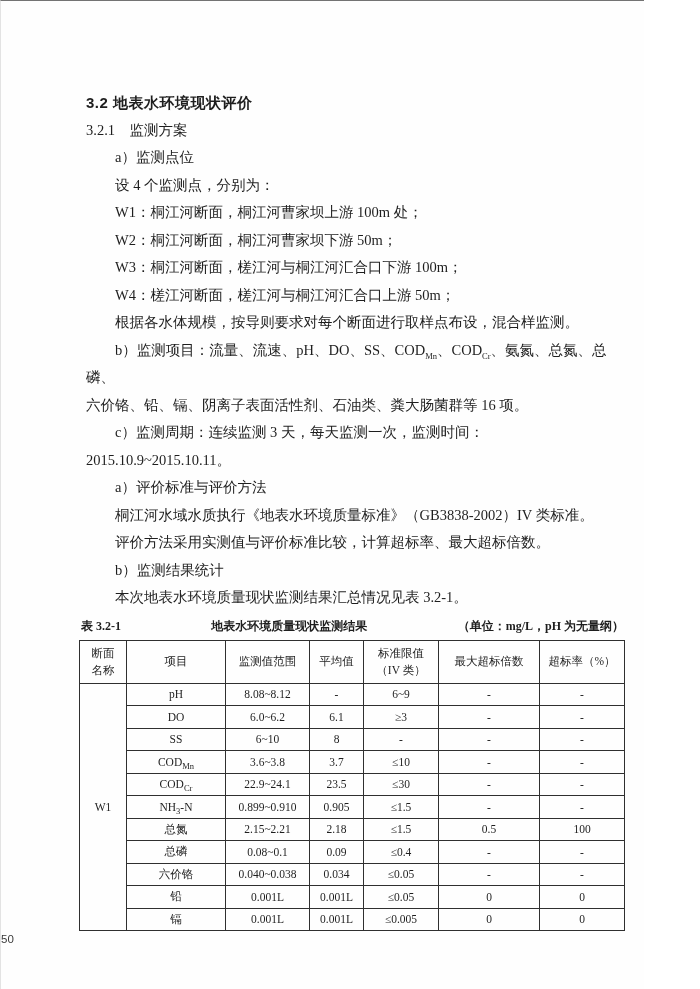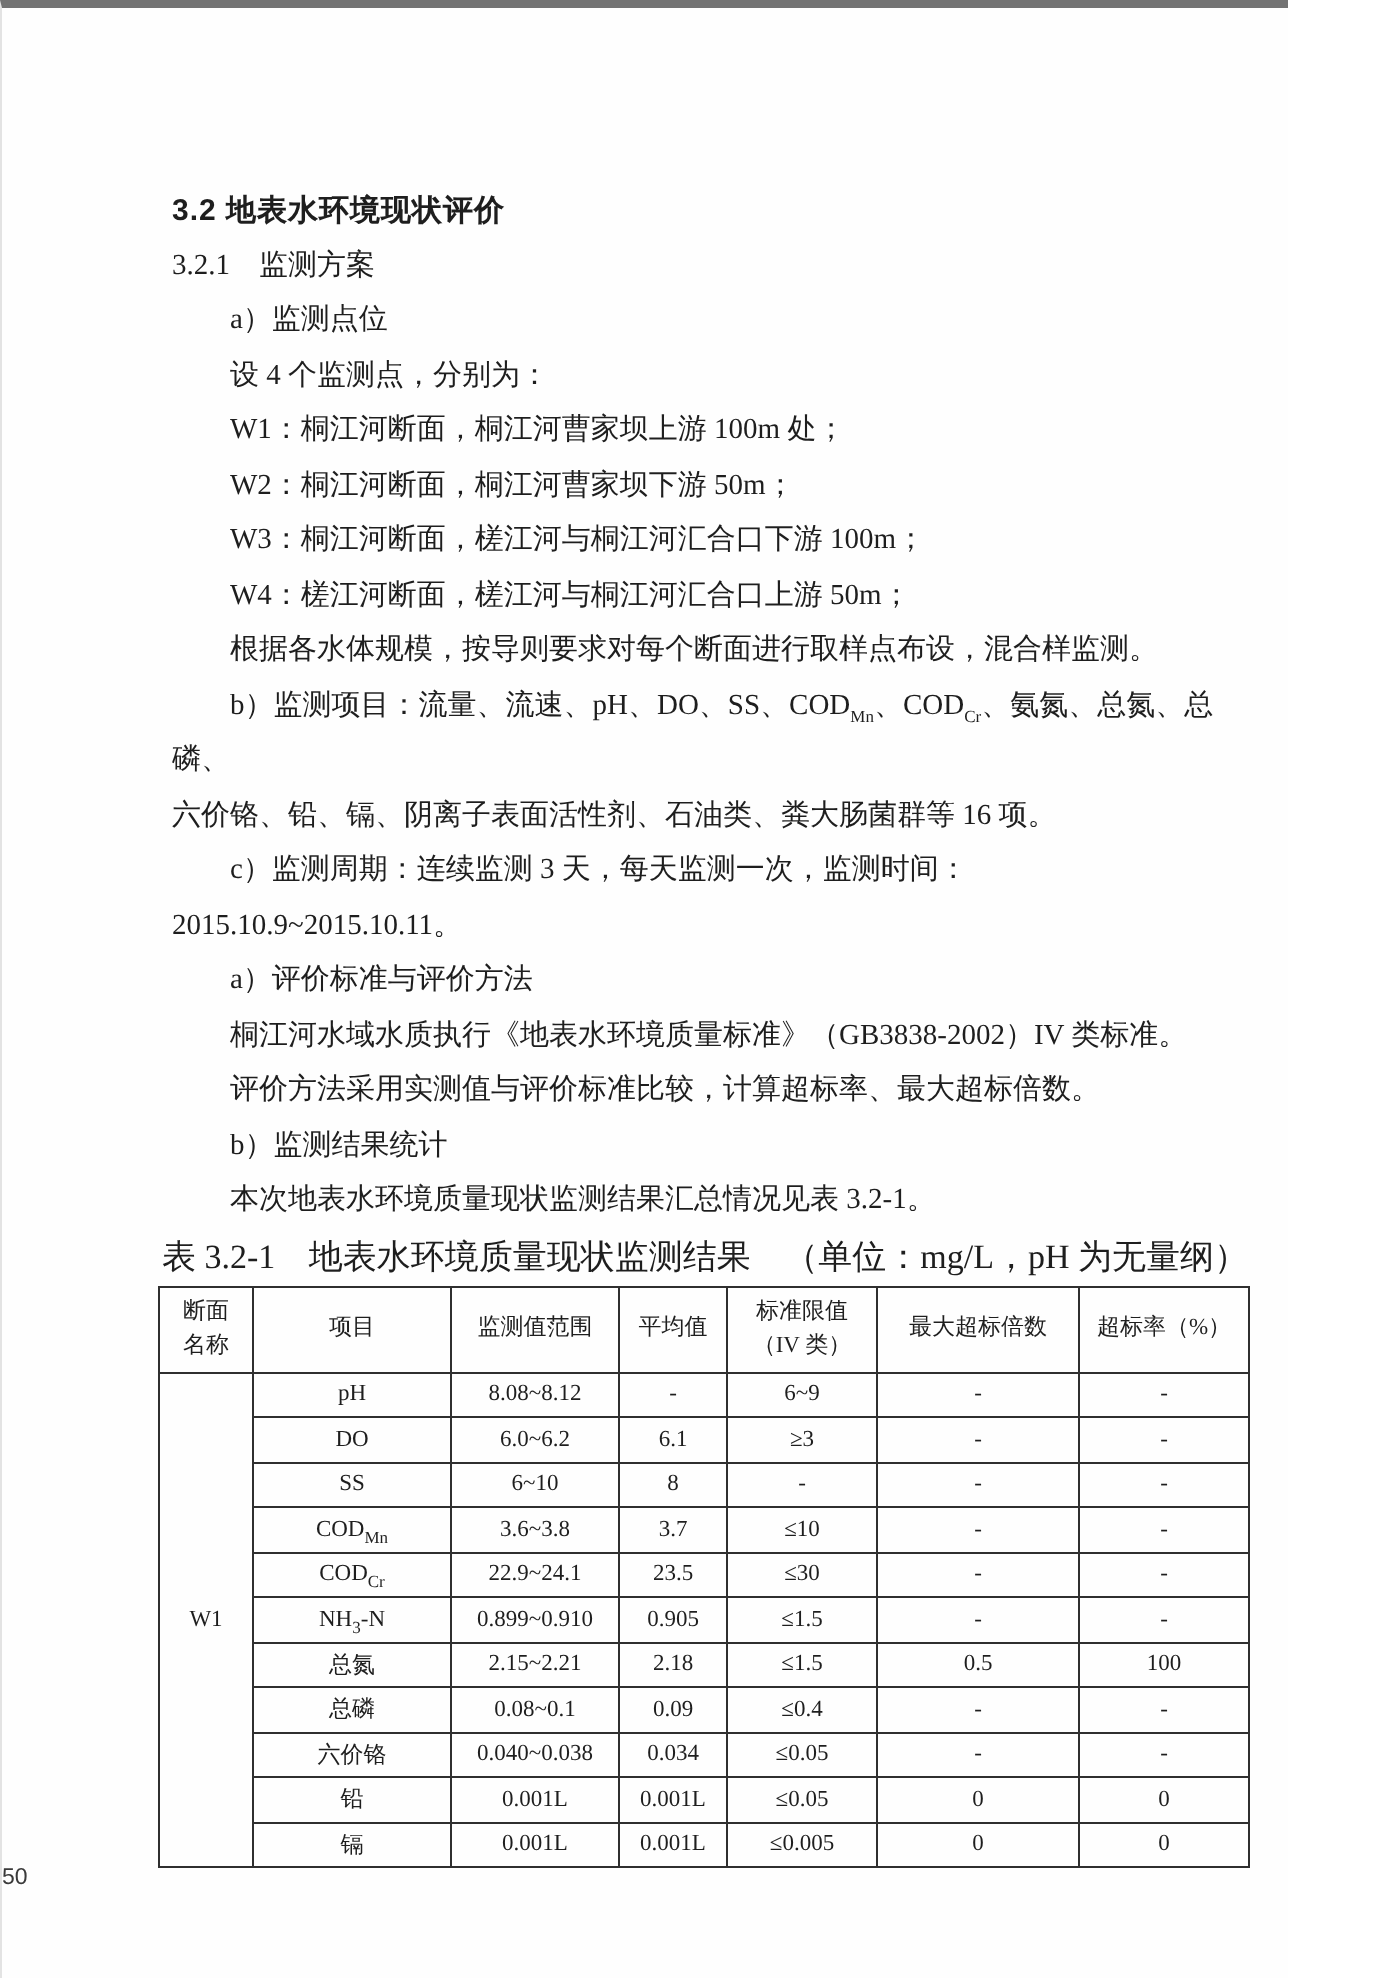--- a/index.html
+++ b/index.html
@@ -2,21 +2,21 @@
 <html lang="zh"><head>
 <meta charset="utf-8">
 <style>
   html, body { margin:0; padding:0; background:#ffffff; }
   .page {
     position: relative;
     width: 644px;
     height: 989px;
     background: #fefefe;
     border-left: 1px solid #e3e3e3;
-    border-top: 4px solid #737373;
+    border-top: 1px solid #737373;
     box-sizing: border-box;
     overflow: hidden;
     font-family: "Liberation Serif", "DejaVu Serif", serif;
     color: #1e1e1e;
   }
   .content {
     position: absolute;
     left: 85px;
     top: 88px;
     width: 537px;
@@ -36,22 +36,22 @@
   }
   .indent { text-indent: 29px; }
   sub { font-size: 8.5px; line-height: 0; }
 
   .table-block { margin-left: -7px; width: 545px; }
   .table-caption {
     display: flex;
     justify-content: space-between;
     align-items: flex-start;
     margin-top: 4px;
-    font-weight: normal;
-    font-size: 17px;
+    font-weight: bold;
+    font-size: 12px;
     line-height: 20px;
   }
   .cap-label { padding-left: 2px; }
   .results-table {
     border-collapse: collapse;
     table-layout: fixed;
     width: 545px;
     margin-top: 4px;
     border: 1.5px solid #2a2a2a;
   }

